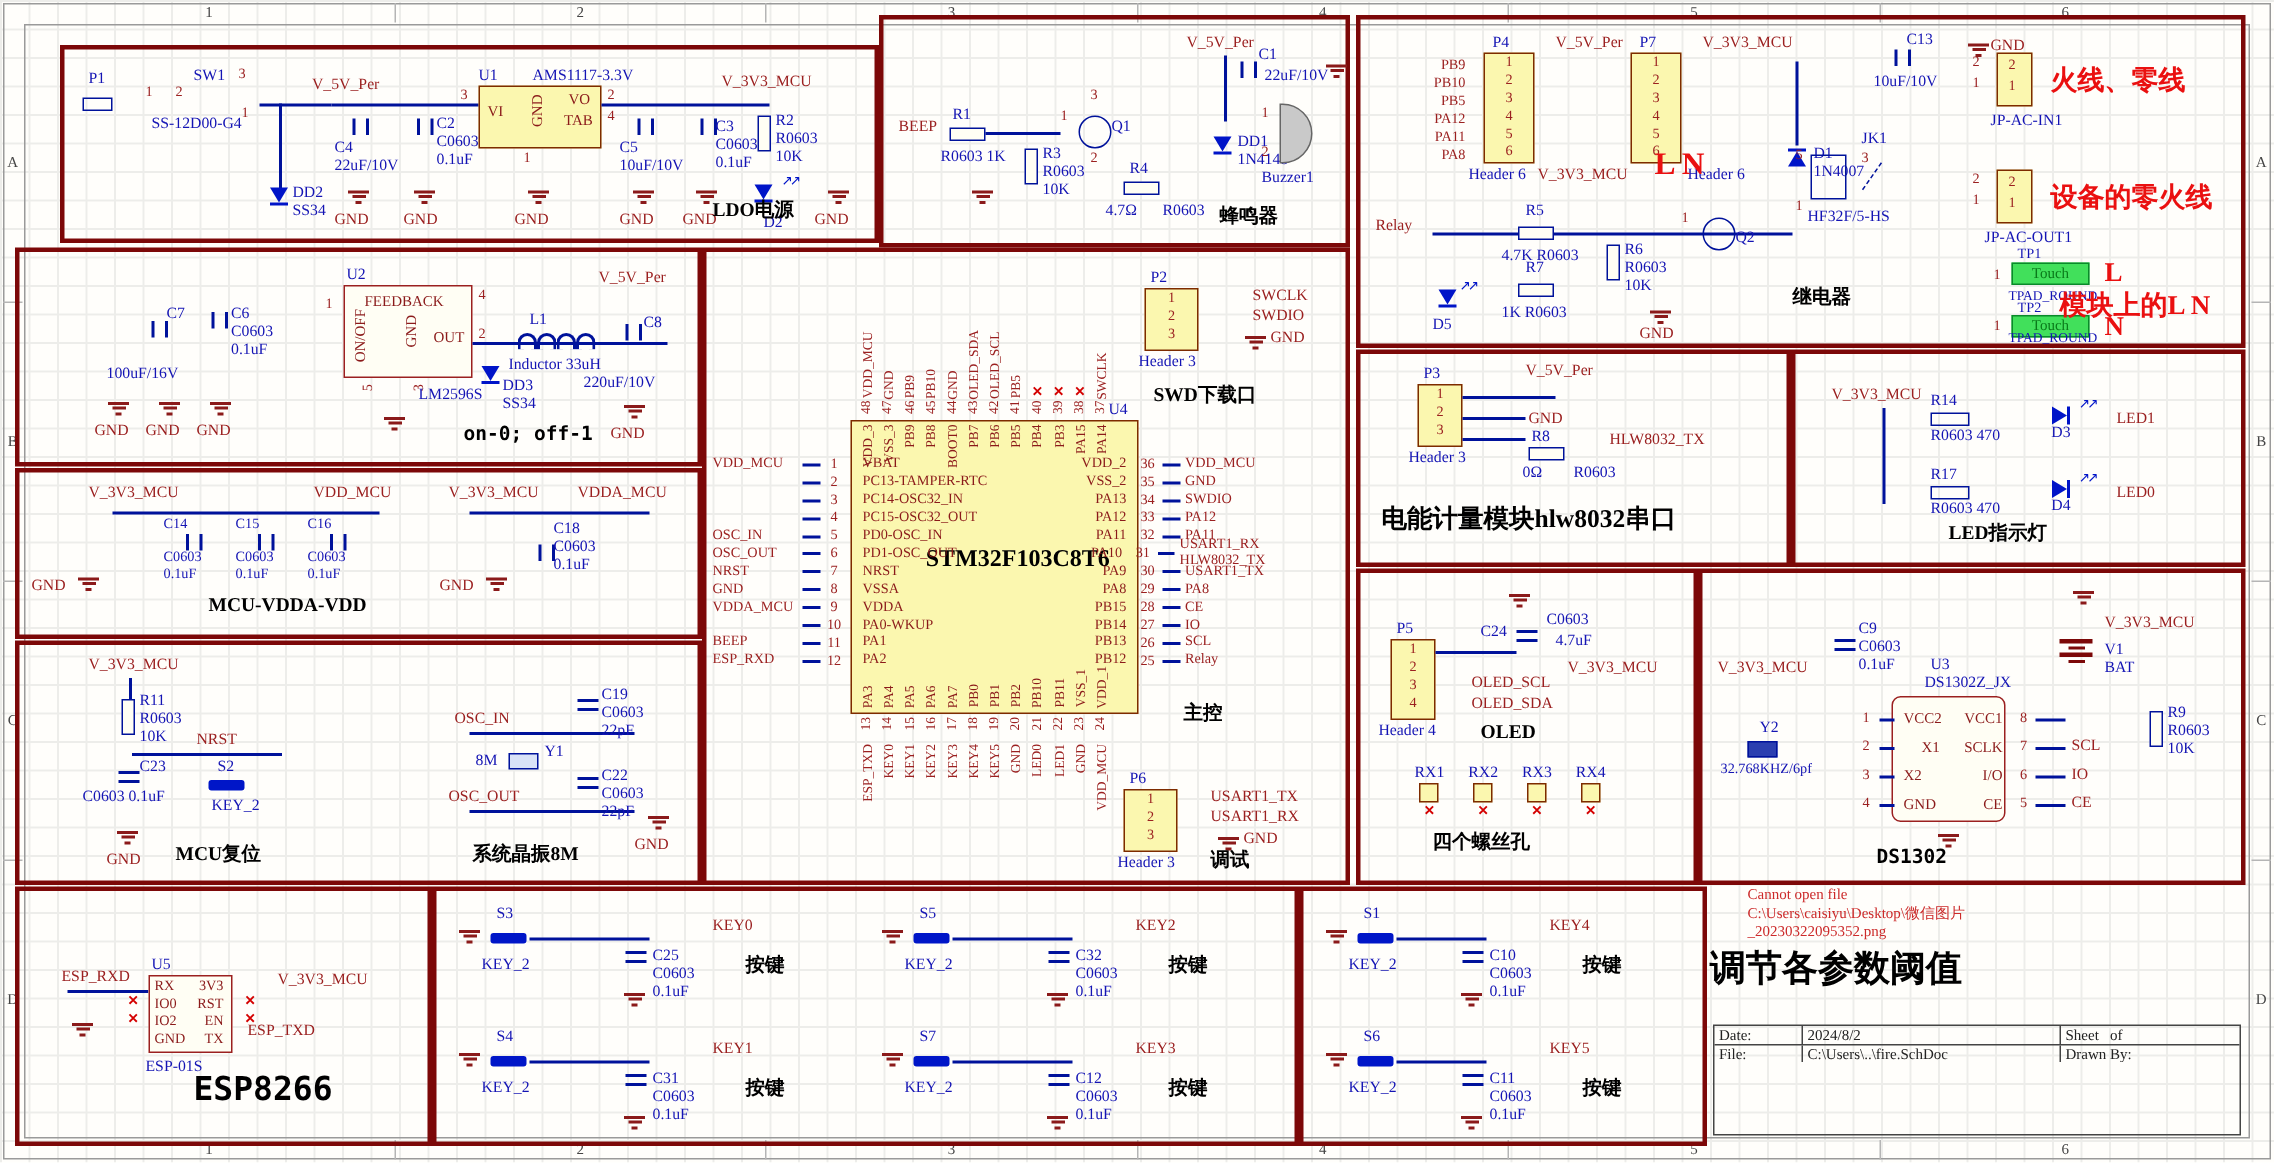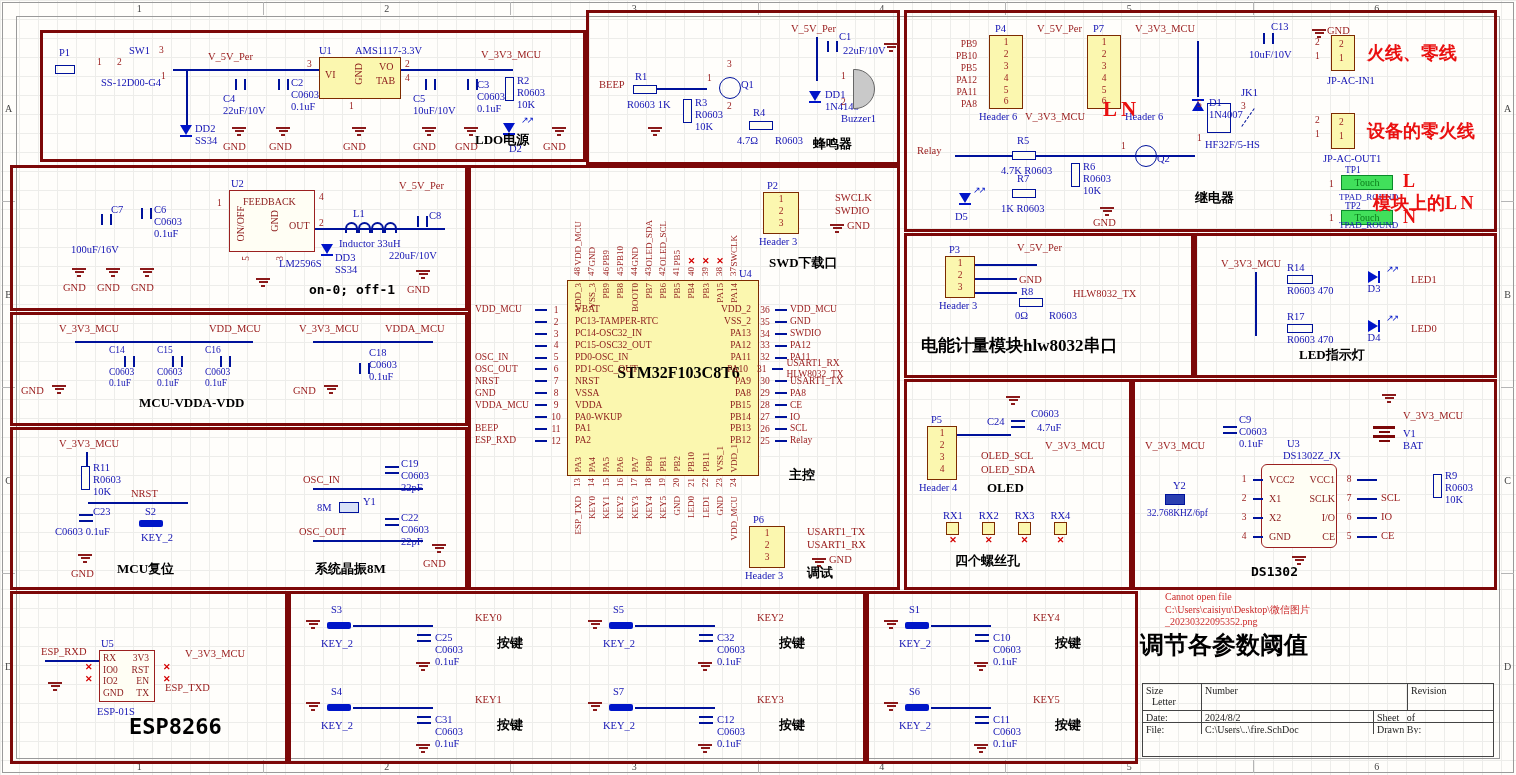--- a/index.html
+++ b/index.html
@@ -1136,21 +1136,21 @@
     <div class="abs" style="left:100px;top:88px">
 
     <div style="display:flex;align-items:center;height:19px">
           <span class="num" style="width:18px;text-align:center">1</span>
           <span class="stub" style="width:10px;height:2px;background:#00129b"></span>
           <span class="pname" style="padding-left:6px">VCC2</span>
         </div>
         <div style="display:flex;align-items:center;height:19px">
           <span class="num" style="width:18px;text-align:center">2</span>
           <span class="stub" style="width:10px;height:2px;background:#00129b"></span>
-          <span class="pname" style="padding-left:6px">X1</span>
+          <span class="pname" style="padding-left:18px">X1</span>
         </div>
         <div style="display:flex;align-items:center;height:19px">
           <span class="num" style="width:18px;text-align:center">3</span>
           <span class="stub" style="width:10px;height:2px;background:#00129b"></span>
           <span class="pname" style="padding-left:6px">X2</span>
         </div>
         <div style="display:flex;align-items:center;height:19px">
           <span class="num" style="width:18px;text-align:center">4</span>
           <span class="stub" style="width:10px;height:2px;background:#00129b"></span>
           <span class="pname" style="padding-left:6px">GND</span>
@@ -1397,25 +1397,20 @@
           <span class="title" style="position:absolute;left:180px;top:36px">按键</span>
         </div>
       </div>
   </div>
 
   <div class="area" style="left:1138px;top:591px;width:360px;height:172px">
     <span class="abs err pre" style="left:27px;top:0px">Cannot open file
 C:\Users\caisiyu\Desktop\微信图片_20230322095352.png</span>
     <span class="abs title" style="left:2px;top:38px;font-size:24px">调节各参数阈值</span>
     <div class="tbl" style="left:4px;top:92px;width:352px;height:74px">
-      <div class="row" style="height:26px">
-        <div class="cell" style="width:58px"><span>Size</span><br><span style="padding-left:6px">Letter</span></div>
-        <div class="cell" style="flex:1">Number</div>
-        <div class="cell" style="width:86px">Revision</div>
-      </div>
       <div class="row" style="height:12px">
         <div class="cell" style="width:58px">Date:</div>
         <div class="cell" style="flex:1">2024/8/2</div>
         <div class="cell" style="width:120px"><span>Sheet</span>&nbsp;&nbsp;&nbsp;<span>of</span></div>
       </div>
       <div class="row" style="height:12px">
         <div class="cell" style="width:58px">File:</div>
         <div class="cell" style="flex:1">C:\Users\..\fire.SchDoc</div>
         <div class="cell" style="width:120px">Drawn By:</div>
       </div>

